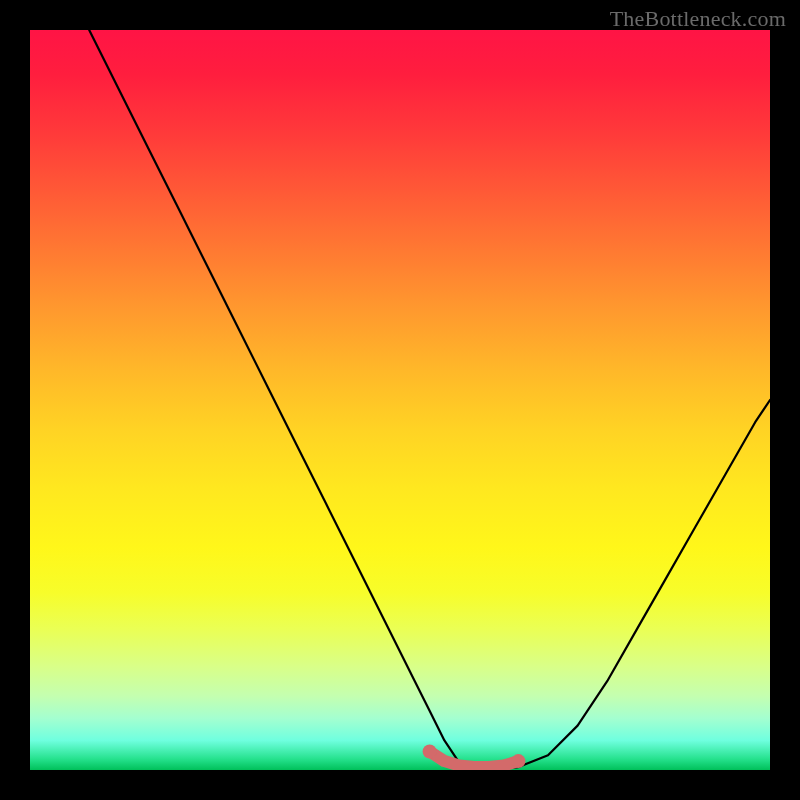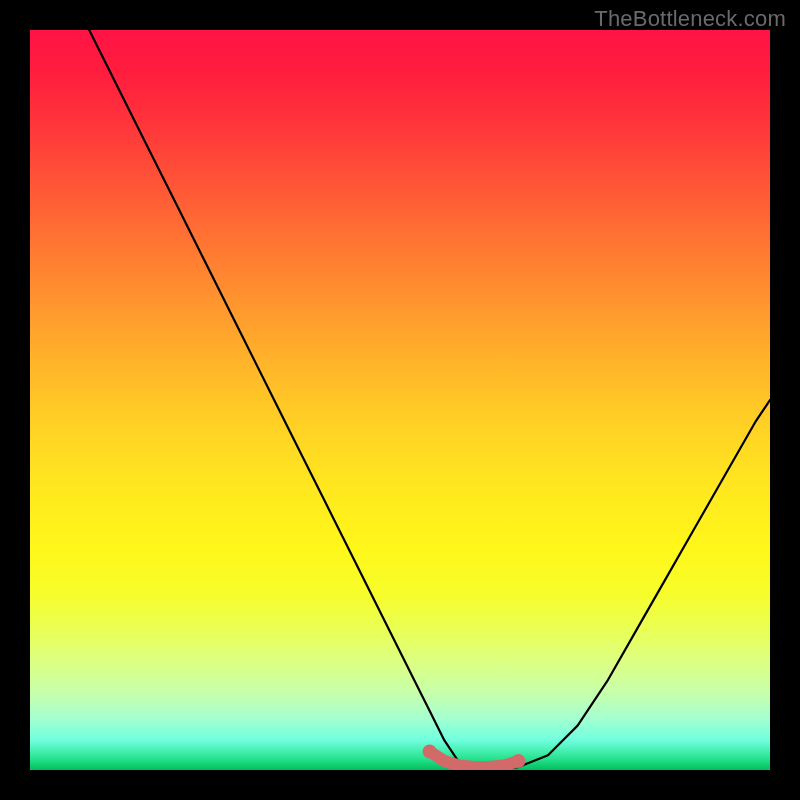--- a/index.html
+++ b/index.html
@@ -11,20 +11,21 @@
     overflow: hidden;
     font-family: Arial, Helvetica, sans-serif;
   }
   .frame {
     position: absolute;
     left: 0;
     top: 0;
     width: 800px;
     height: 800px;
     background: #000;
+    font-family: Liberation Serif, serif;
   }
   .plot {
     position: absolute;
     left: 30px;
     top: 30px;
     width: 740px;
     height: 740px;
     
     background: linear-gradient(to bottom,
       #ff1445 0%,

